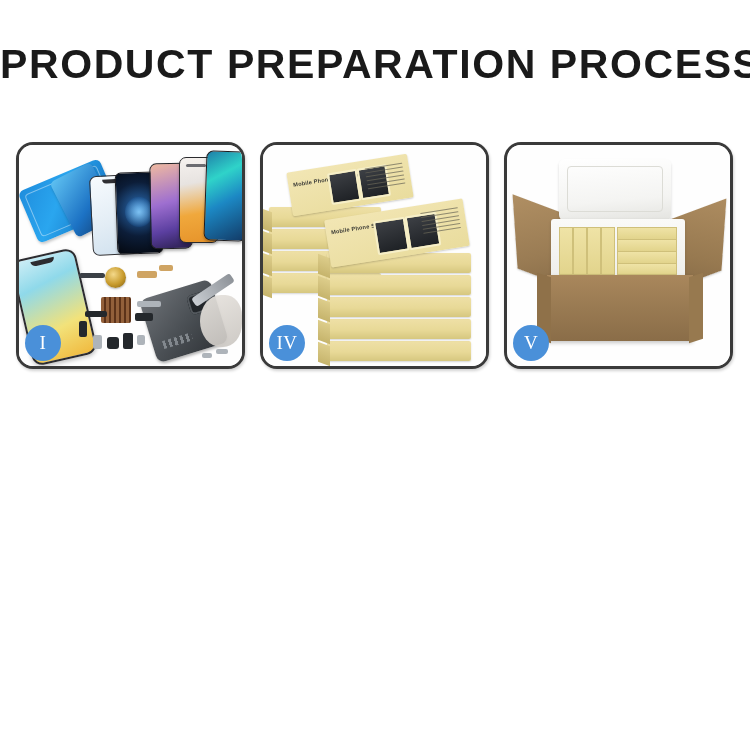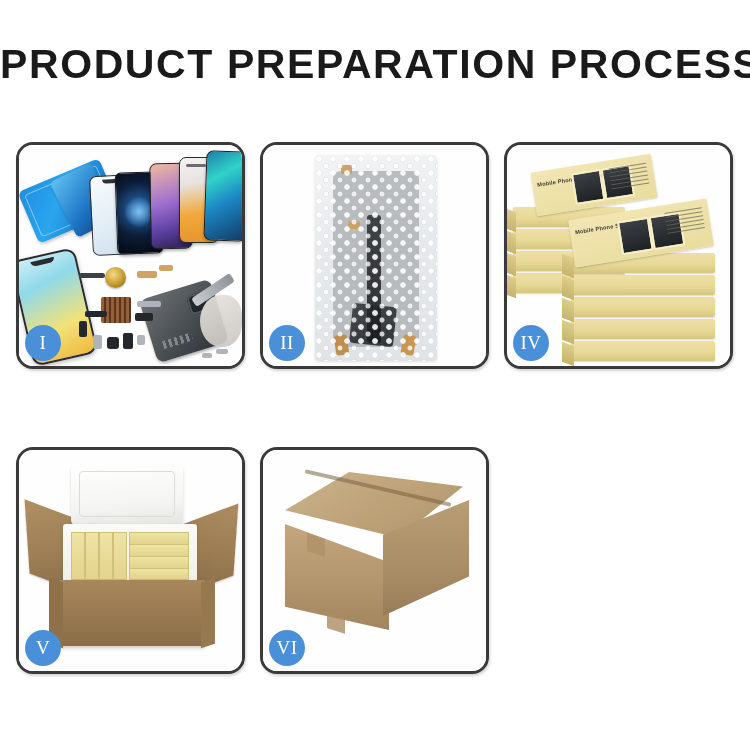--- a/index.html
+++ b/index.html
@@ -431,34 +431,20 @@
         <div class="fp silver" style="left:74px;top:190px;width:9px;height:14px;"></div>
         <div class="fp dark" style="left:88px;top:192px;width:12px;height:12px;border-radius:3px;"></div>
         <div class="fp dark" style="left:104px;top:188px;width:10px;height:16px;"></div>
         <div class="fp silver" style="left:118px;top:190px;width:8px;height:10px;"></div>
         <div class="fp silver" style="right:14px;bottom:12px;width:12px;height:5px;"></div>
         <div class="fp silver" style="right:30px;bottom:8px;width:10px;height:5px;"></div>
       </div>
       <div class="badge">I</div>
     </div>
 
-    <div class="card p2">
-      <div class="photo">
-        <div class="bag">
-          <div class="inner"></div>
-          <div class="flexcable"></div>
-          <div class="flexcable2"></div>
-          <div class="tapeT"></div>
-          <div class="tapeM"></div>
-          <div class="tapeL"></div>
-          <div class="tapeR"></div>
-        </div>
-      </div>
-      <div class="badge">II</div>
-    </div>
 
 
     <div class="card p4">
       <div class="photo">
         <div class="stackbox" style="left:6px;top:128px;width:112px;height:20px;">
             <div class="side"></div>
           </div>
         <div class="stackbox" style="left:6px;top:106px;width:112px;height:20px;">
             <div class="side"></div>
           </div>
@@ -529,26 +515,15 @@
           <div class="ybox" style="left:66px;top:8px;width:58px;height:11px;"></div>
           <div class="ybox" style="left:66px;top:20px;width:58px;height:11px;"></div>
           <div class="ybox" style="left:66px;top:32px;width:58px;height:11px;"></div>
           <div class="ybox" style="left:66px;top:44px;width:58px;height:10px;"></div>
         </div>
         <div class="cartonBody"></div>
       </div>
       <div class="badge">V</div>
     </div>
 
-    <div class="card p6">
-      <div class="photo">
-        <div class="topface"></div>
-        <div class="lidseam"></div>
-        <div class="frontface"></div>
-        <div class="sideface"></div>
-        <div class="tape1"></div>
-        <div class="tape2"></div>
-      </div>
-      <div class="badge">VI</div>
-    </div>
 
   </div>
 </div>
 
 </body></html>

